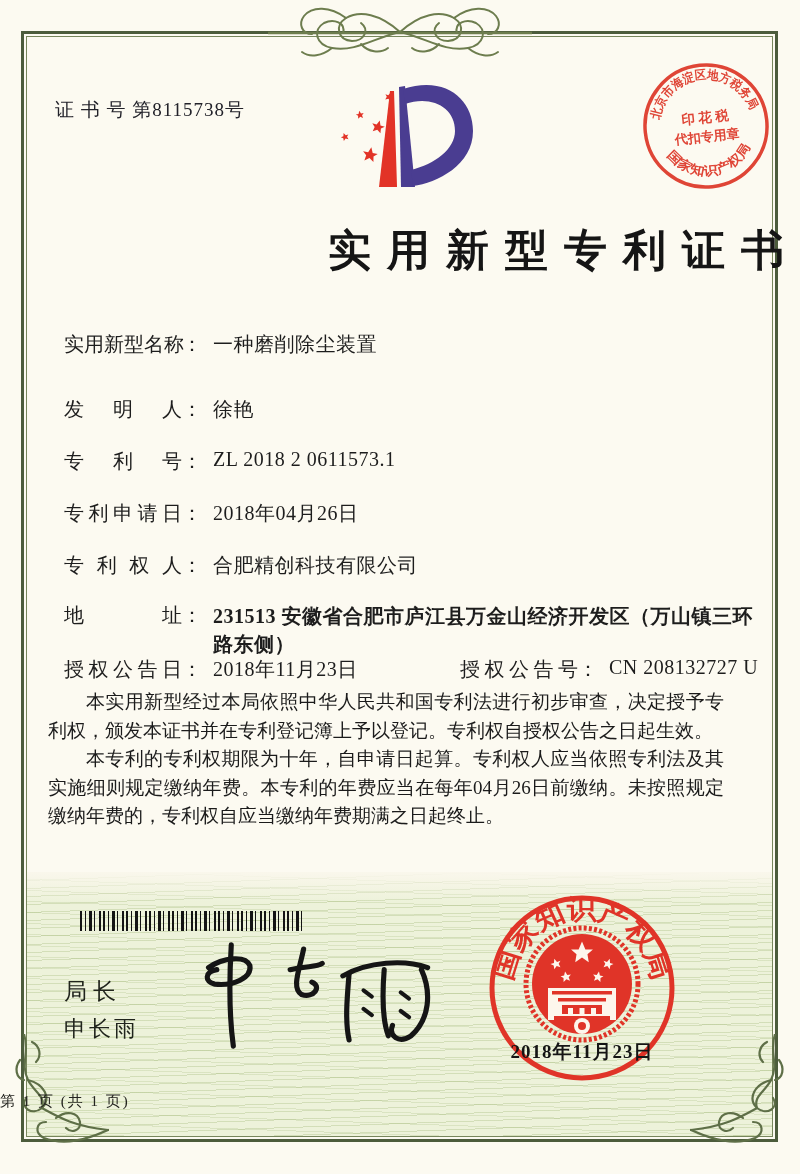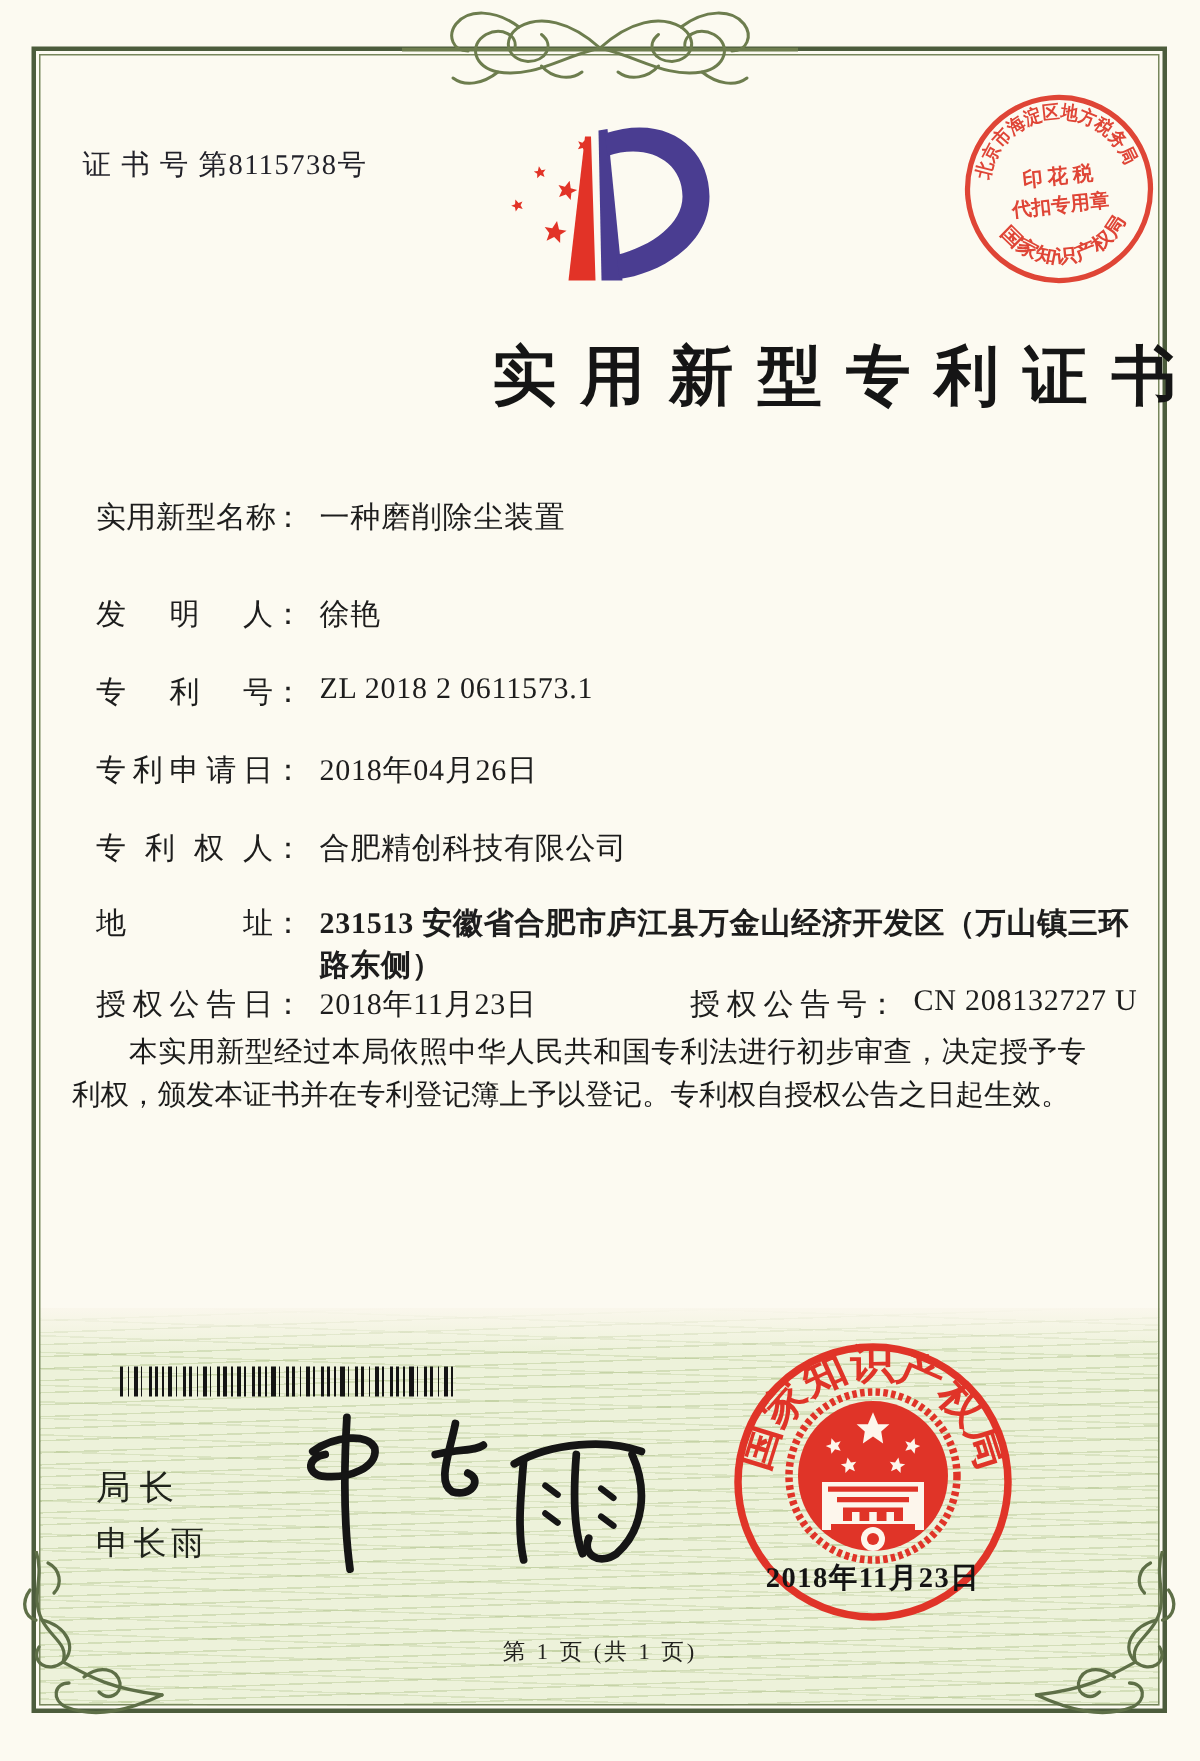--- a/index.html
+++ b/index.html
@@ -47,21 +47,21 @@
       #141414 9px 12px, rgba(0,0,0,0) 12px 14px,
       #141414 14px 15px, rgba(0,0,0,0) 15px 19px,
       #141414 19px 21px, rgba(0,0,0,0) 21px 23px);}
 
   .signer-title{position:absolute;left:64px;top:976px;font-size:23px;letter-spacing:6px;color:#20241c;}
   .signer-name{position:absolute;left:64px;top:1014px;font-size:22px;letter-spacing:3px;color:#20241c;}
   .signature{position:absolute;left:192px;top:938px;width:248px;height:115px;}
 
   .seal{position:absolute;left:482px;top:888px;width:200px;height:200px;}
 
-  .footer{position:absolute;left:0;top:1092px;width:100%;text-align:center;font-size:15px;letter-spacing:2px;color:#23231f;}
+  .footer{position:absolute;left:0;top:1092px;width:100%;font-size:15px;letter-spacing:2px;color:#23231f;}
 
   .ornament-top{position:absolute;left:268px;top:6px;width:264px;height:54px;}
   .ornament-bl{position:absolute;left:12px;bottom:22px;width:100px;height:118px;}
   .ornament-br{position:absolute;right:13px;bottom:22px;width:100px;height:118px;transform:scaleX(-1);}
 </style>
 </head>
 <body>
 
 <div class="page">
 
@@ -178,20 +178,21 @@
       <span class="fvalue">2018年11月23日</span>
       <span class="frow2-right">
         <span class="flabel short">授权公告号</span><span class="fcolon">：</span>
         <span class="fvalue">CN 208132727 U</span>
       </span>
     </div>
   </div>
 
   <div class="paras">
     <p>本实用新型经过本局依照中华人民共和国专利法进行初步审查，决定授予专利权，颁发本证书并在专利登记簿上予以登记。专利权自授权公告之日起生效。</p>
+    <p>本专利的专利权期限为十年，自申请日起算。专利权人应当依照专利法及其实施细则规定缴纳年费。本专利的年费应当在每年04月26日前缴纳。未按照规定缴纳年费的，专利权自应当缴纳年费期满之日起终止。</p>
   </div>
 
   <div class="barcode"></div>
 
   <div class="signer-title">局长</div>
   <div class="signer-name">申长雨</div>
 
   <svg class="signature" viewBox="0 0 240 110">
     <g stroke="#151515" fill="none" stroke-width="5" stroke-linecap="round" stroke-linejoin="round">
       <path d="M38,6 C36,40 36,75 40,104"></path>

